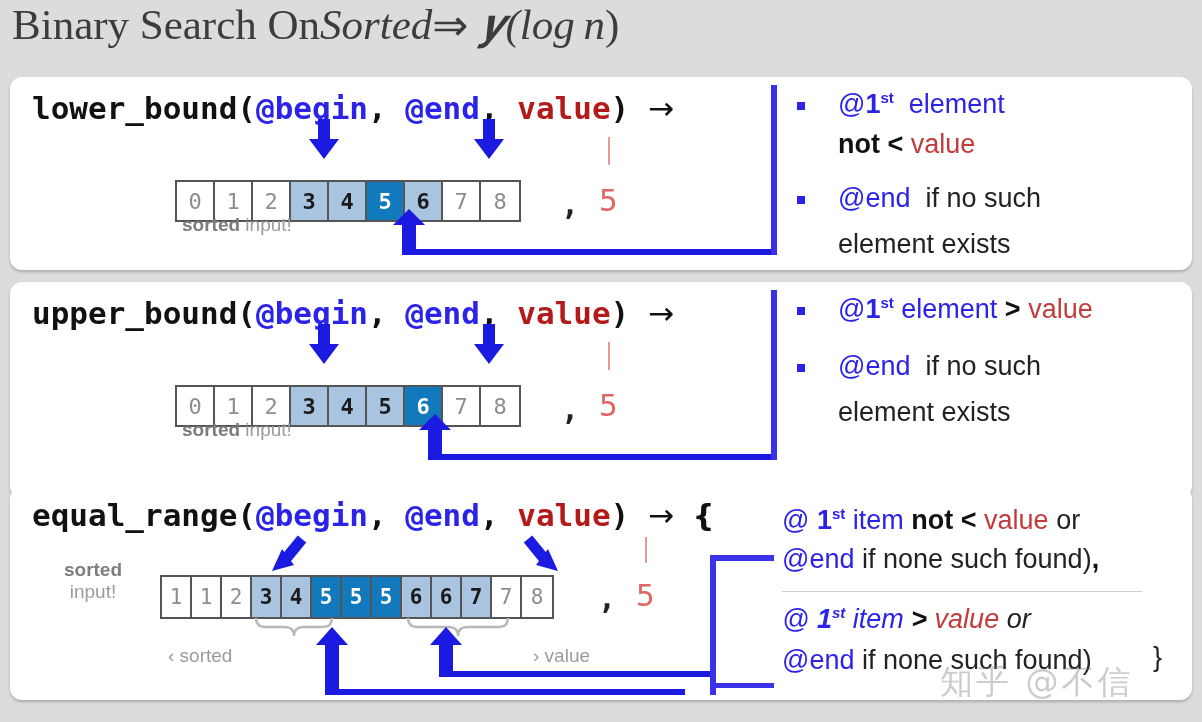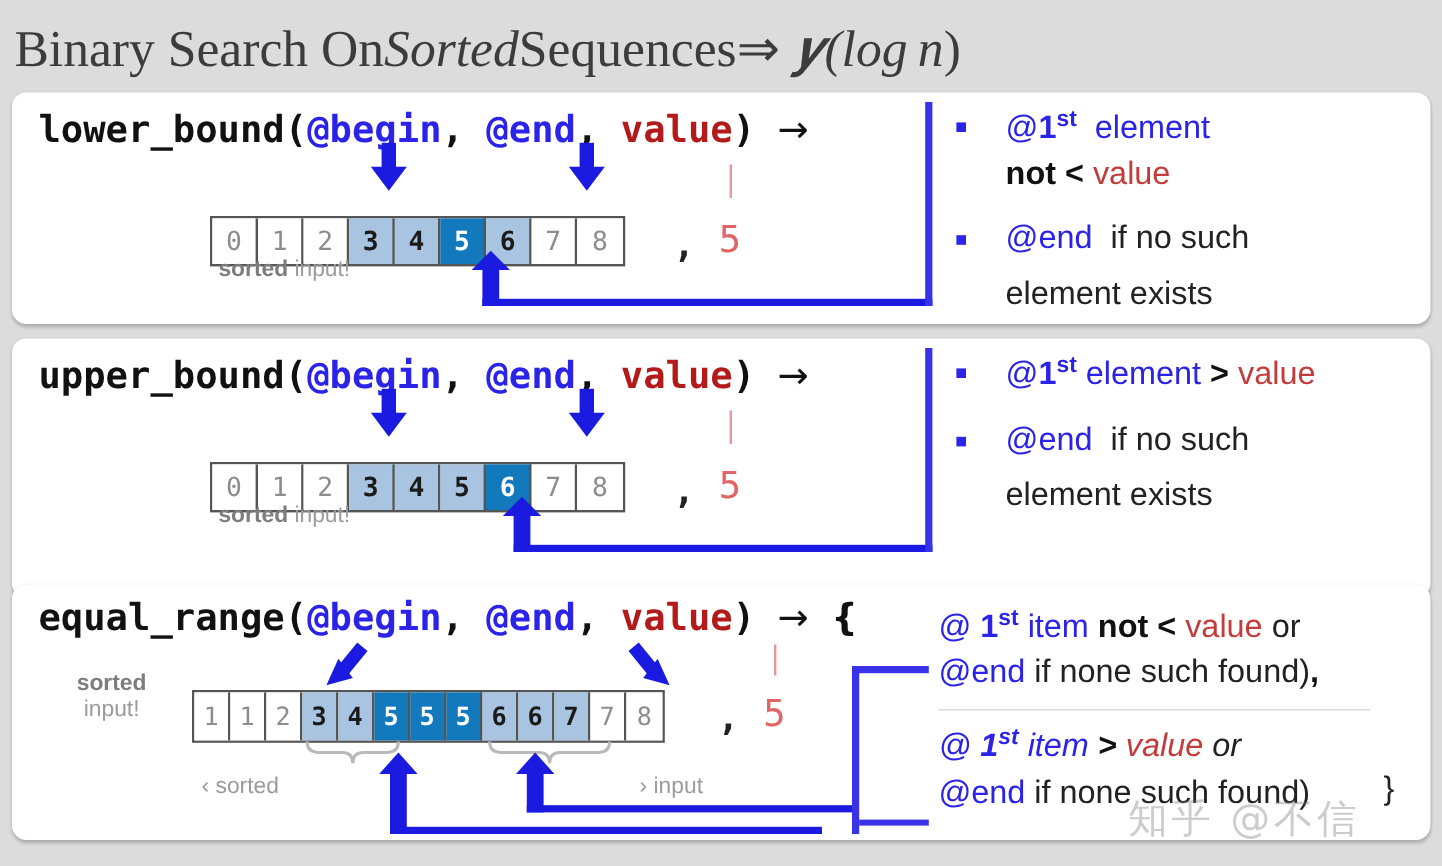--- a/index.html
+++ b/index.html
@@ -7,21 +7,21 @@
     width:1202px;height:722px;
     background:#dcdcdc;
     font-family:"Liberation Sans",sans-serif;
     overflow:hidden;
     position:relative;
   }
   .title{
     position:absolute;left:12px;top:0px;width:1180px;height:66px;
     font-family:"Liberation Serif",serif;
     font-size:43px;color:#3c3c3c;
-    display:flex;align-items:flex-end;white-space:nowrap;
+    display:flex;align-items:flex-start;white-space:nowrap;
     letter-spacing:0px;
   }
   .title .it{font-style:italic;}
   .title .mono-o{font-family:"Liberation Serif",serif;font-style:italic;}
 
   .panel{
     position:absolute;left:10px;background:#fff;border-radius:12px;
     box-shadow:0 2px 3px rgba(0,0,0,.22);
   }
   #panel1{top:77px;width:1182px;height:193px;}
@@ -79,37 +79,36 @@
   .rcol{position:absolute;}
   .bullet{
     position:absolute;width:8px;height:8px;background:#2b23e8;
   }
   .rtext{
     position:absolute;white-space:nowrap;font-size:27px;color:#222;
   }
   .rtext .bl{color:#2b23e8;}
   .rtext .rd{color:#c33b3b;}
   .rtext .bk{color:#111;font-weight:bold;}
-  .rtext .sup{font-size:19px;vertical-align:super;font-weight:bold;}
+  .rtext .sup{font-size:15px;vertical-align:super;font-weight:bold;}
   .rtext .b1{font-weight:bold;color:#2b23e8;}
   .divider{position:absolute;height:1px;background:#cfcfcf;}
 
   .wm{
     position:absolute;font-size:33px;color:rgba(120,120,120,.38);
     font-family:"DejaVu Sans","Liberation Sans",sans-serif;
     white-space:nowrap;letter-spacing:3px;
   }
 </style>
 </head>
 <body>
 
 <div class="title">
   <span>Binary Search On </span>
     <span class="it">Sorted</span>
-    <span> Sequences </span>
     <span>⇒</span>
     <span>&nbsp;</span>
     <span class="mono-o">𝒚(log </span>
     <span class="it">n</span>
     <span>)</span>
 </div>
 
 <div class="panel" id="panel1">
 
   <div class="sig">
@@ -257,21 +256,21 @@
       <div class="cell lite">7</div>
       <div class="cell">7</div>
       <div class="cell">8</div>
     </div>
 
   <div class="comma" style="left:588px;top:94px;">,</div>
   <div class="tick" style="left:635px;top:50px;height:26px;"></div>
   <div class="valnum" style="left:626px;top:90px;">5</div>
 
   <div class="sorted-lbl" style="left:158px;top:158px;">‹ sorted</div>
-  <div class="sorted-lbl" style="left:523px;top:158px;">› input</div>
+  <div class="sorted-lbl" style="left:523px;top:158px;">› value</div>
 
   <svg class="ov" width="1182" height="225">
 
     <g>
       <line x1="292" y1="52" x2="274" y2="74" stroke="#1a1ae0" stroke-width="11"></line>
       <polygon points="262,84 284,78 272,62" fill="#1a1ae0"></polygon>
     </g>
 
     <g>
       <line x1="518" y1="52" x2="536" y2="74" stroke="#1a1ae0" stroke-width="11"></line>

